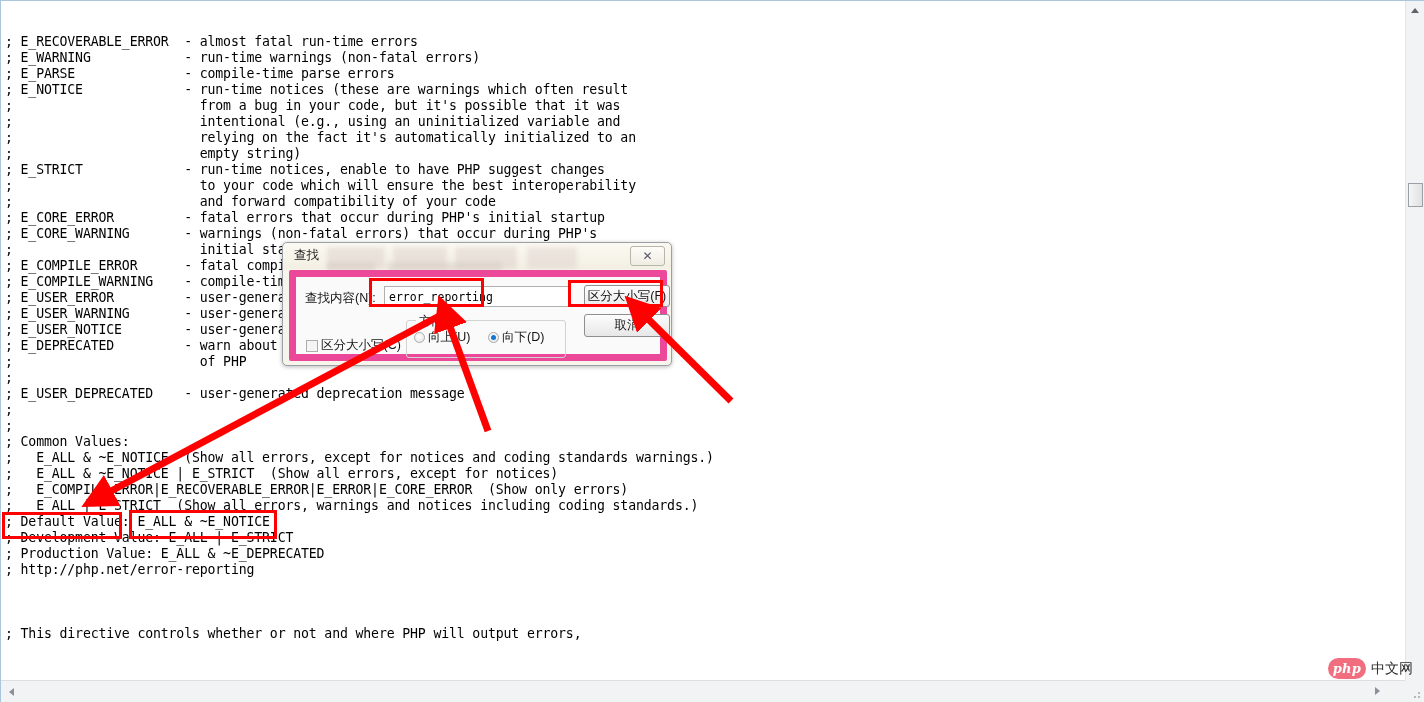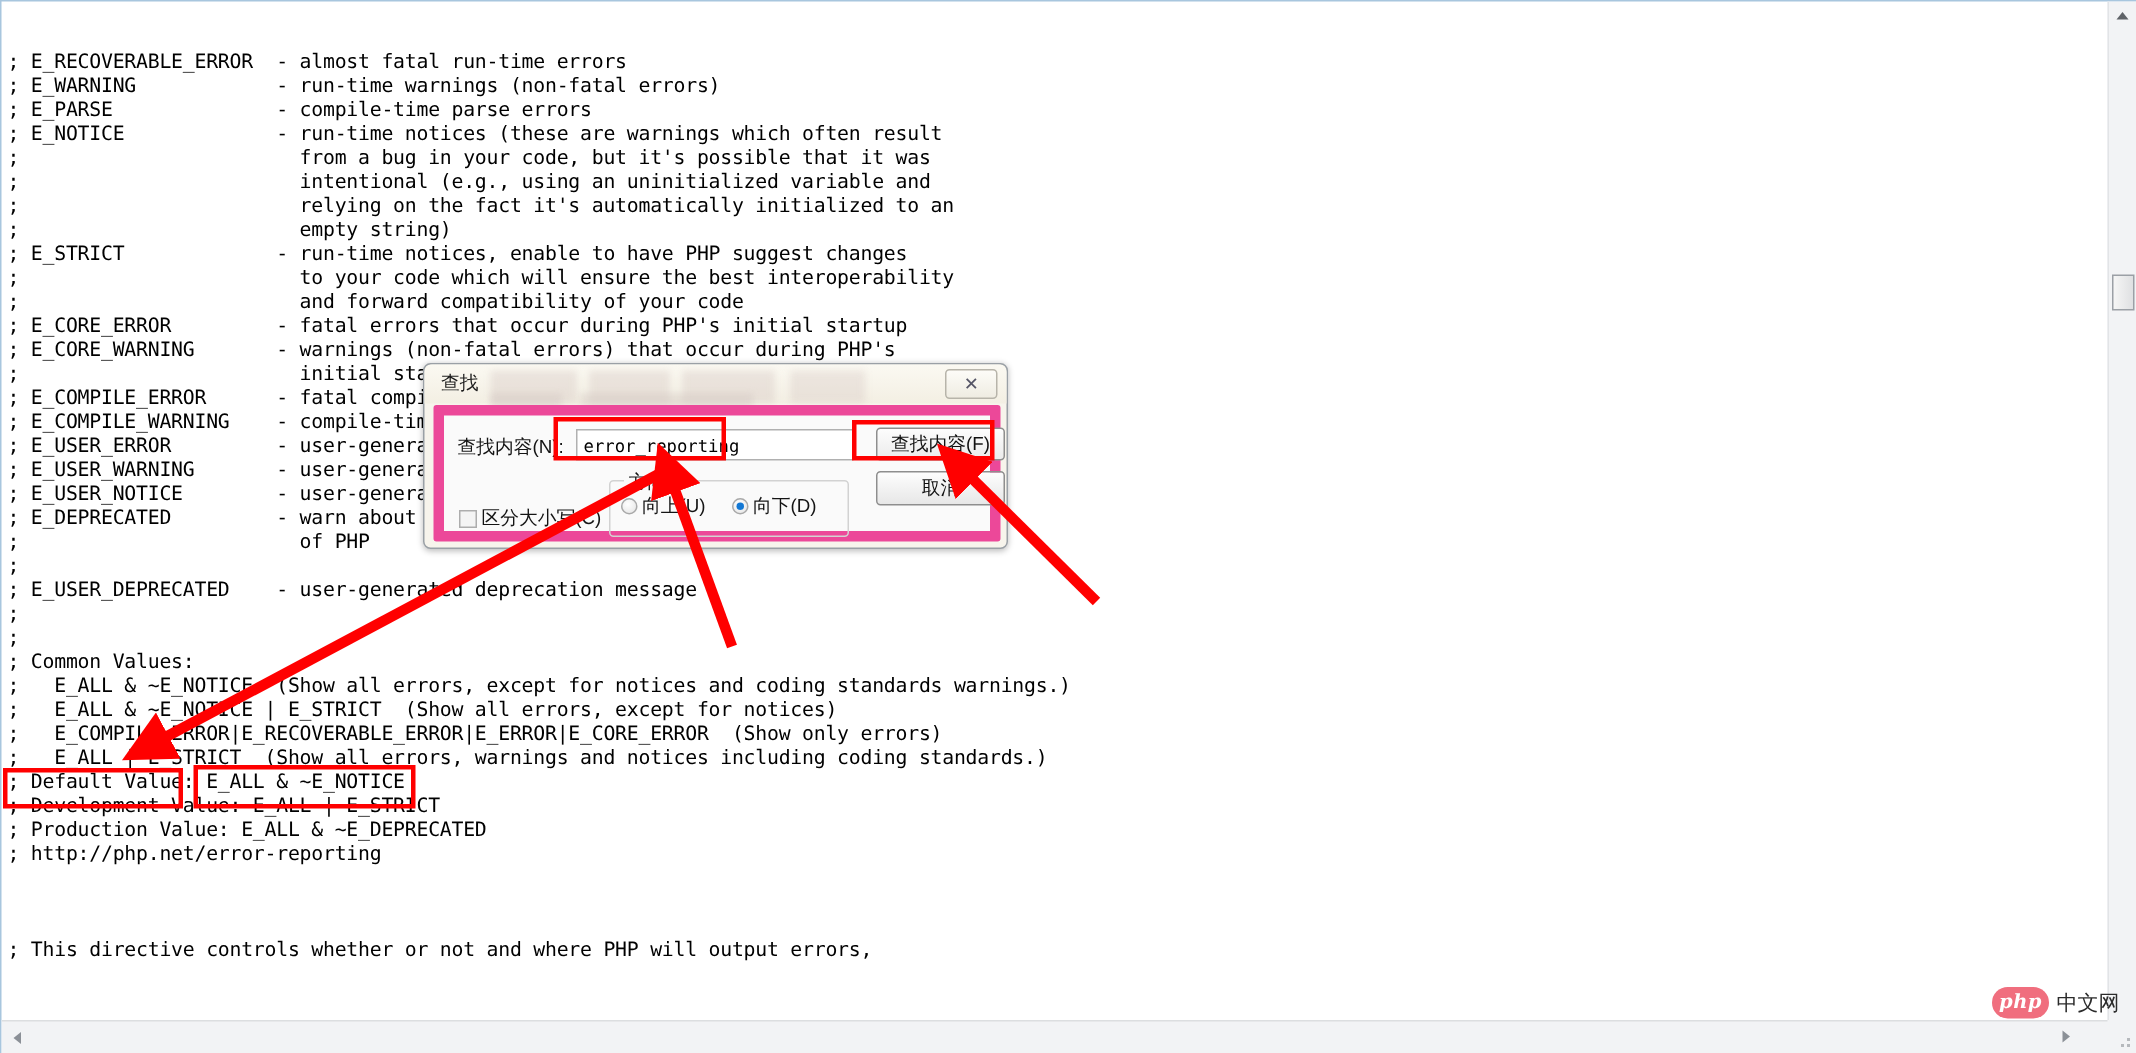--- a/index.html
+++ b/index.html
@@ -332,21 +332,21 @@
       <div id="dlg-blur2"></div>
       <div id="dlg-title">查找</div>
       <div id="dlg-close">✕</div>
     </div>
 
     <div id="dlg-body">
       <div class="lbl" id="lbl-find">查找内容(N):</div>
 
       <input id="find-input" type="text" value="error_reporting" style="">
 
-      <div id="btn-findnext">查找内容(F)</div>
+      <div id="btn-findnext">区分大小写(F)</div>
       <div id="btn-cancel">取消</div>
 
       <div id="chk-case">
         <span class="box"></span>
         <span>区分大小写(C)</span>
       </div>
 
       <div id="group-direction"></div>
       <div id="grp-legend">方向</div>
 

